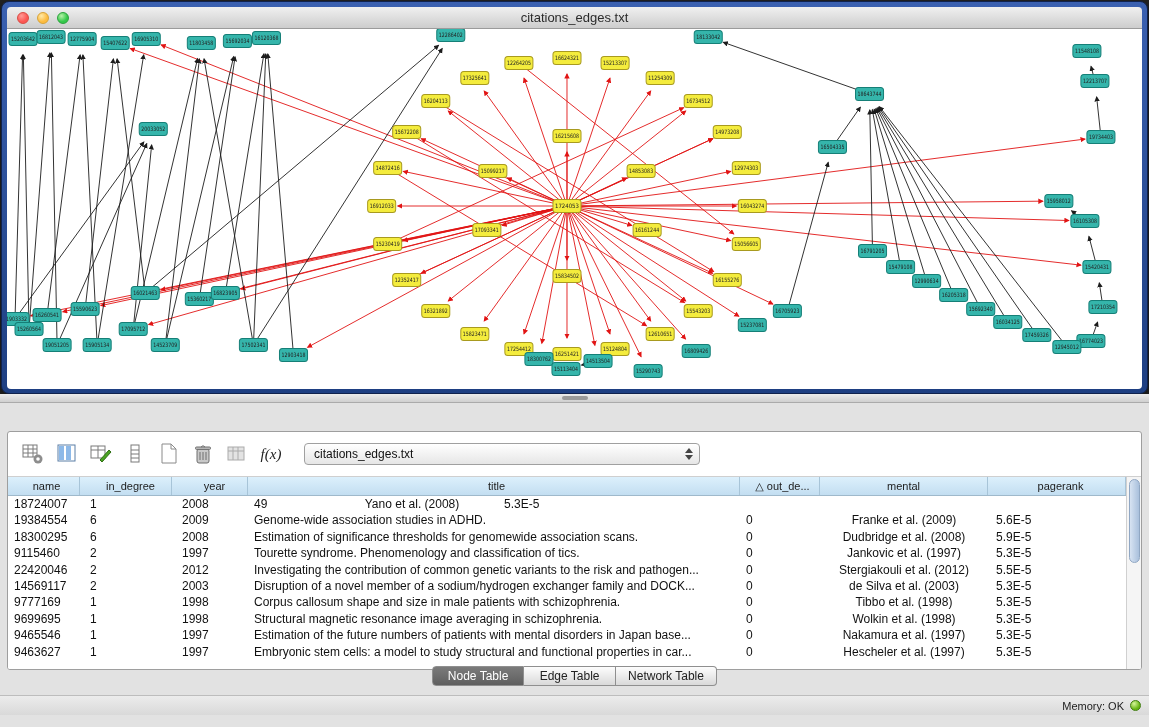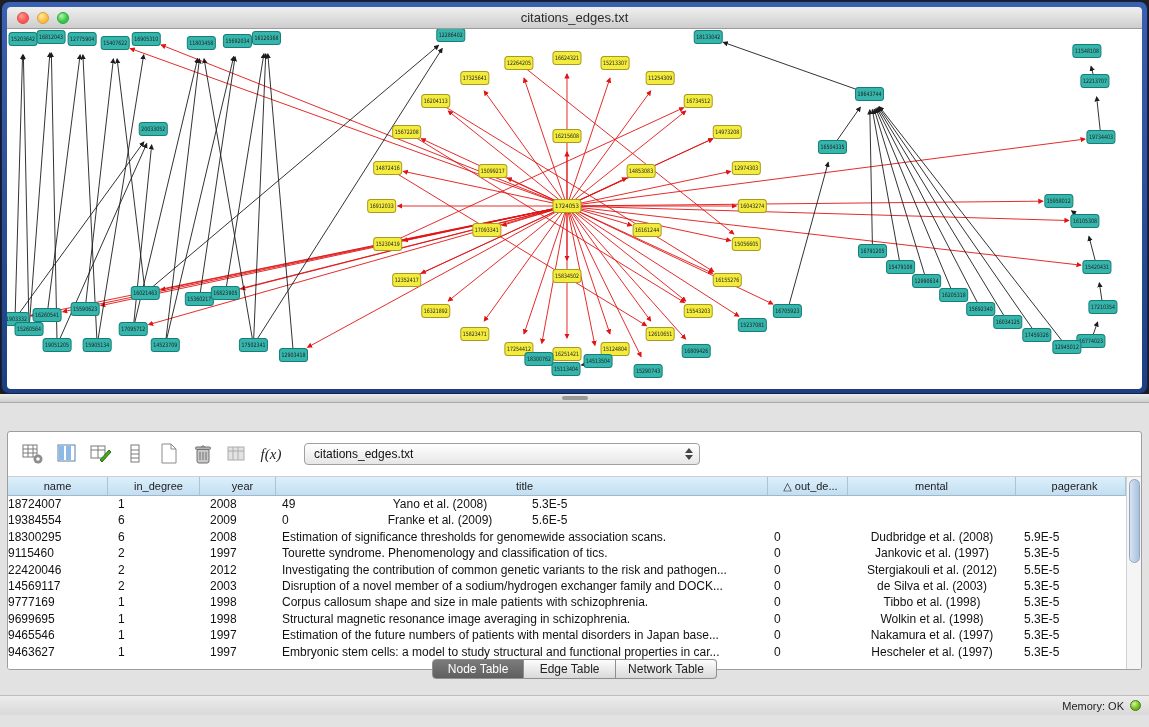--- a/index.html
+++ b/index.html
@@ -70,38 +70,38 @@
 
   .tablewrap { flex:1; position:relative; display:flex; flex-direction:column; border-top:1px solid #cfcfcf; }
   .thead { display:flex; height:19px; background:linear-gradient(180deg,#dcf0fc,#c3def1); border-bottom:1px solid #9fb9cb; padding-right:15px; }
   .thead .hc {
     font-size:11px; color:#1c1c1c; text-align:center; line-height:18px;
     border-right:1px solid #a7c4d8; overflow:hidden; white-space:nowrap;
   }
   .tbody { flex:1; overflow:hidden; background:#fff; padding-right:15px; }
   .trow { display:flex; height:16.4px; background:#fff; }
   .trow .tc { font-size:12px; color:#111; line-height:16px; overflow:hidden; white-space:nowrap; }
-  .c0 { width:100px;  }
+  .c0 { width:72px;  padding-left:6px; }
   .c1 { width:92px;  padding-left:10px; }
   .c2 { width:76px;  padding-left:10px; }
   .c3 { width:492px; padding-left:6px; }
   .c4 { width:80px;  padding-left:6px; }
   .c5 { width:168px; text-align:center; }
   .c6 { flex:1;      padding-left:8px; }
   .vscroll {
     position:absolute; right:0; top:0; bottom:0; width:15px;
     background:#f5f5f5; border-left:1px solid #d0d0d0;
   }
   .vthumb {
     position:absolute; left:1.5px; top:2px; width:11px; height:44%;
     border-radius:6px; border:1px solid #90a7c3;
     background:linear-gradient(90deg,#d7e3f2,#a9c0dc);
   }
 
-  .tabs { position:absolute; left:0; right:0; bottom:48px; height:20px; display:flex; justify-content:center; }
+  .tabs { position:absolute; left:0; right:0; bottom:41px; height:20px; display:flex; justify-content:center; }
   .tab {
     min-width:92px; padding:0 12px; height:20px; font-size:12px; line-height:19px; text-align:center;
     background:linear-gradient(180deg,#fdfdfd,#d9d9d9); color:#222;
     border:1px solid #8f8f8f; border-left:none; cursor:default;
   }
   .tab:first-child { border-left:1px solid #8f8f8f; border-radius:4px 0 0 4px; }
   .tab:last-child  { border-radius:0 4px 4px 0; }
   .tab.active { background:linear-gradient(180deg,#7b7b7b,#5f5f5f); color:#fff; }
 
   .statusbar {
@@ -654,20 +654,21 @@
             <div class="tc c1">1</div>
             <div class="tc c2">2008</div>
             <div class="tc c4">49</div>
             <div class="tc c5">Yano et al. (2008)</div>
             <div class="tc c6">5.3E-5</div>
           </div>
           <div class="trow">
             <div class="tc c0">19384554</div>
             <div class="tc c1">6</div>
             <div class="tc c2">2009</div>
+            <div class="tc c3">Genome-wide association studies in ADHD.</div>
             <div class="tc c4">0</div>
             <div class="tc c5">Franke et al. (2009)</div>
             <div class="tc c6">5.6E-5</div>
           </div>
           <div class="trow">
             <div class="tc c0">18300295</div>
             <div class="tc c1">6</div>
             <div class="tc c2">2008</div>
             <div class="tc c3">Estimation of significance thresholds for genomewide association scans.</div>
             <div class="tc c4">0</div>

